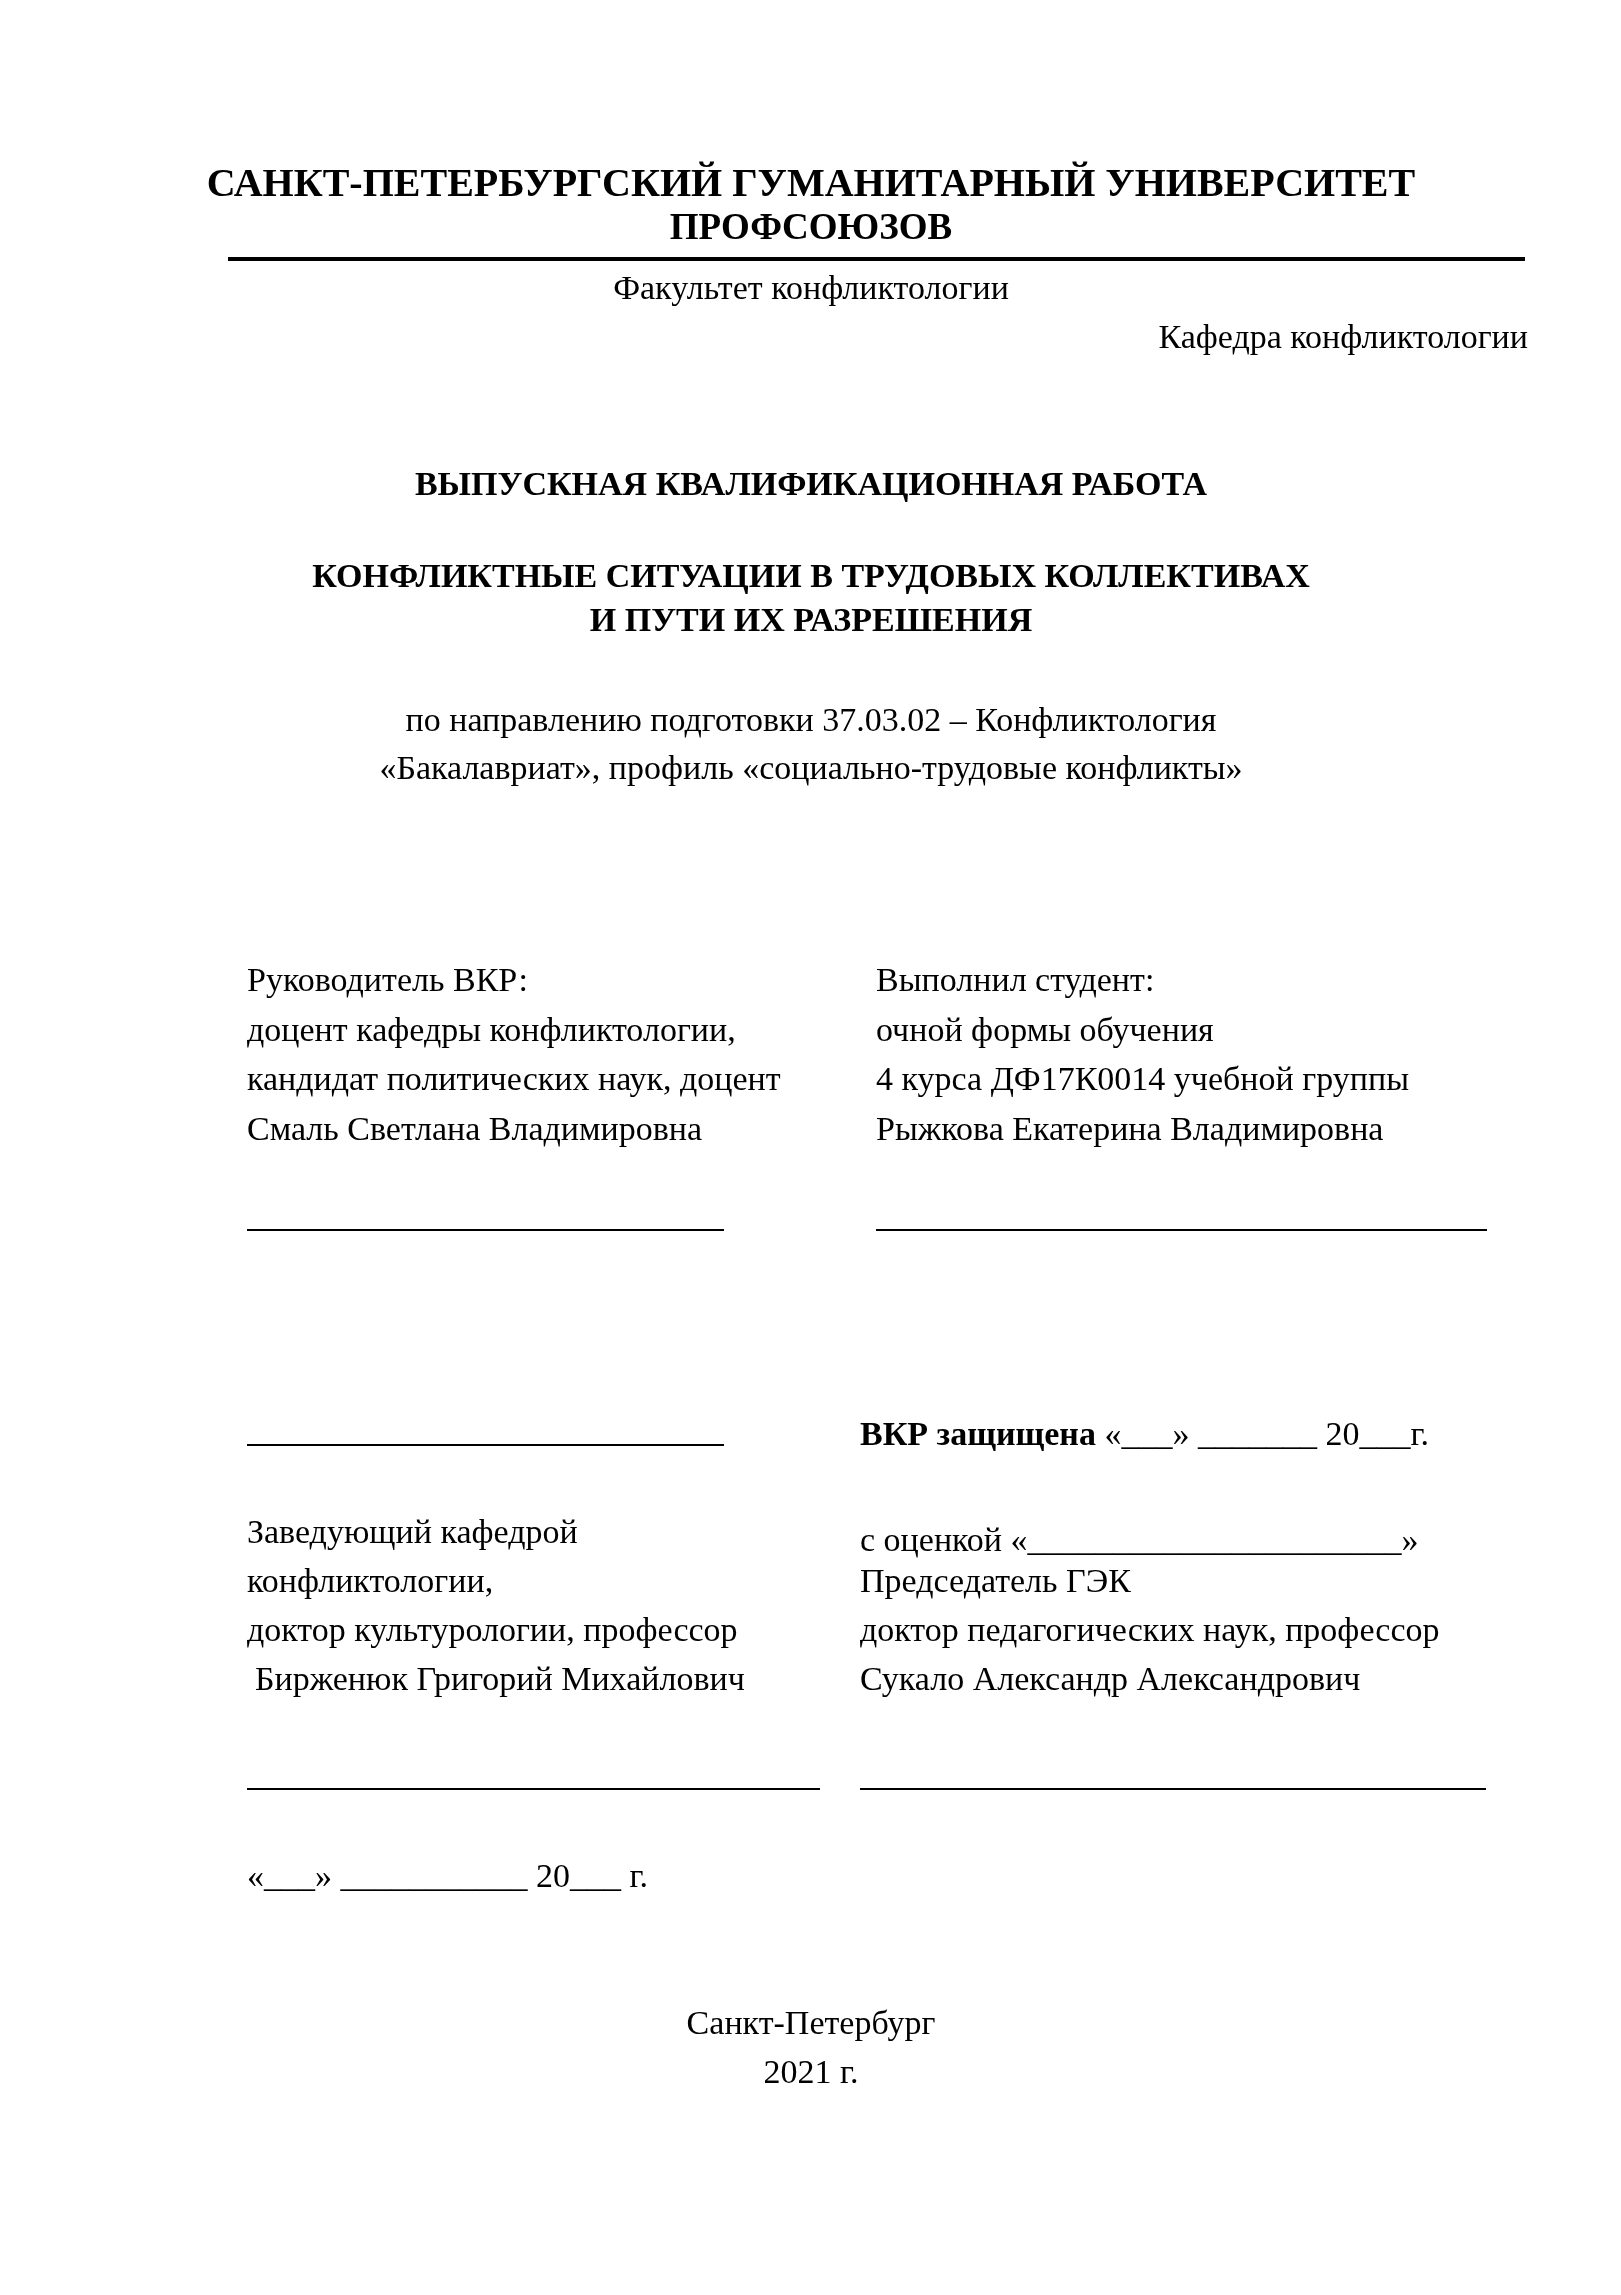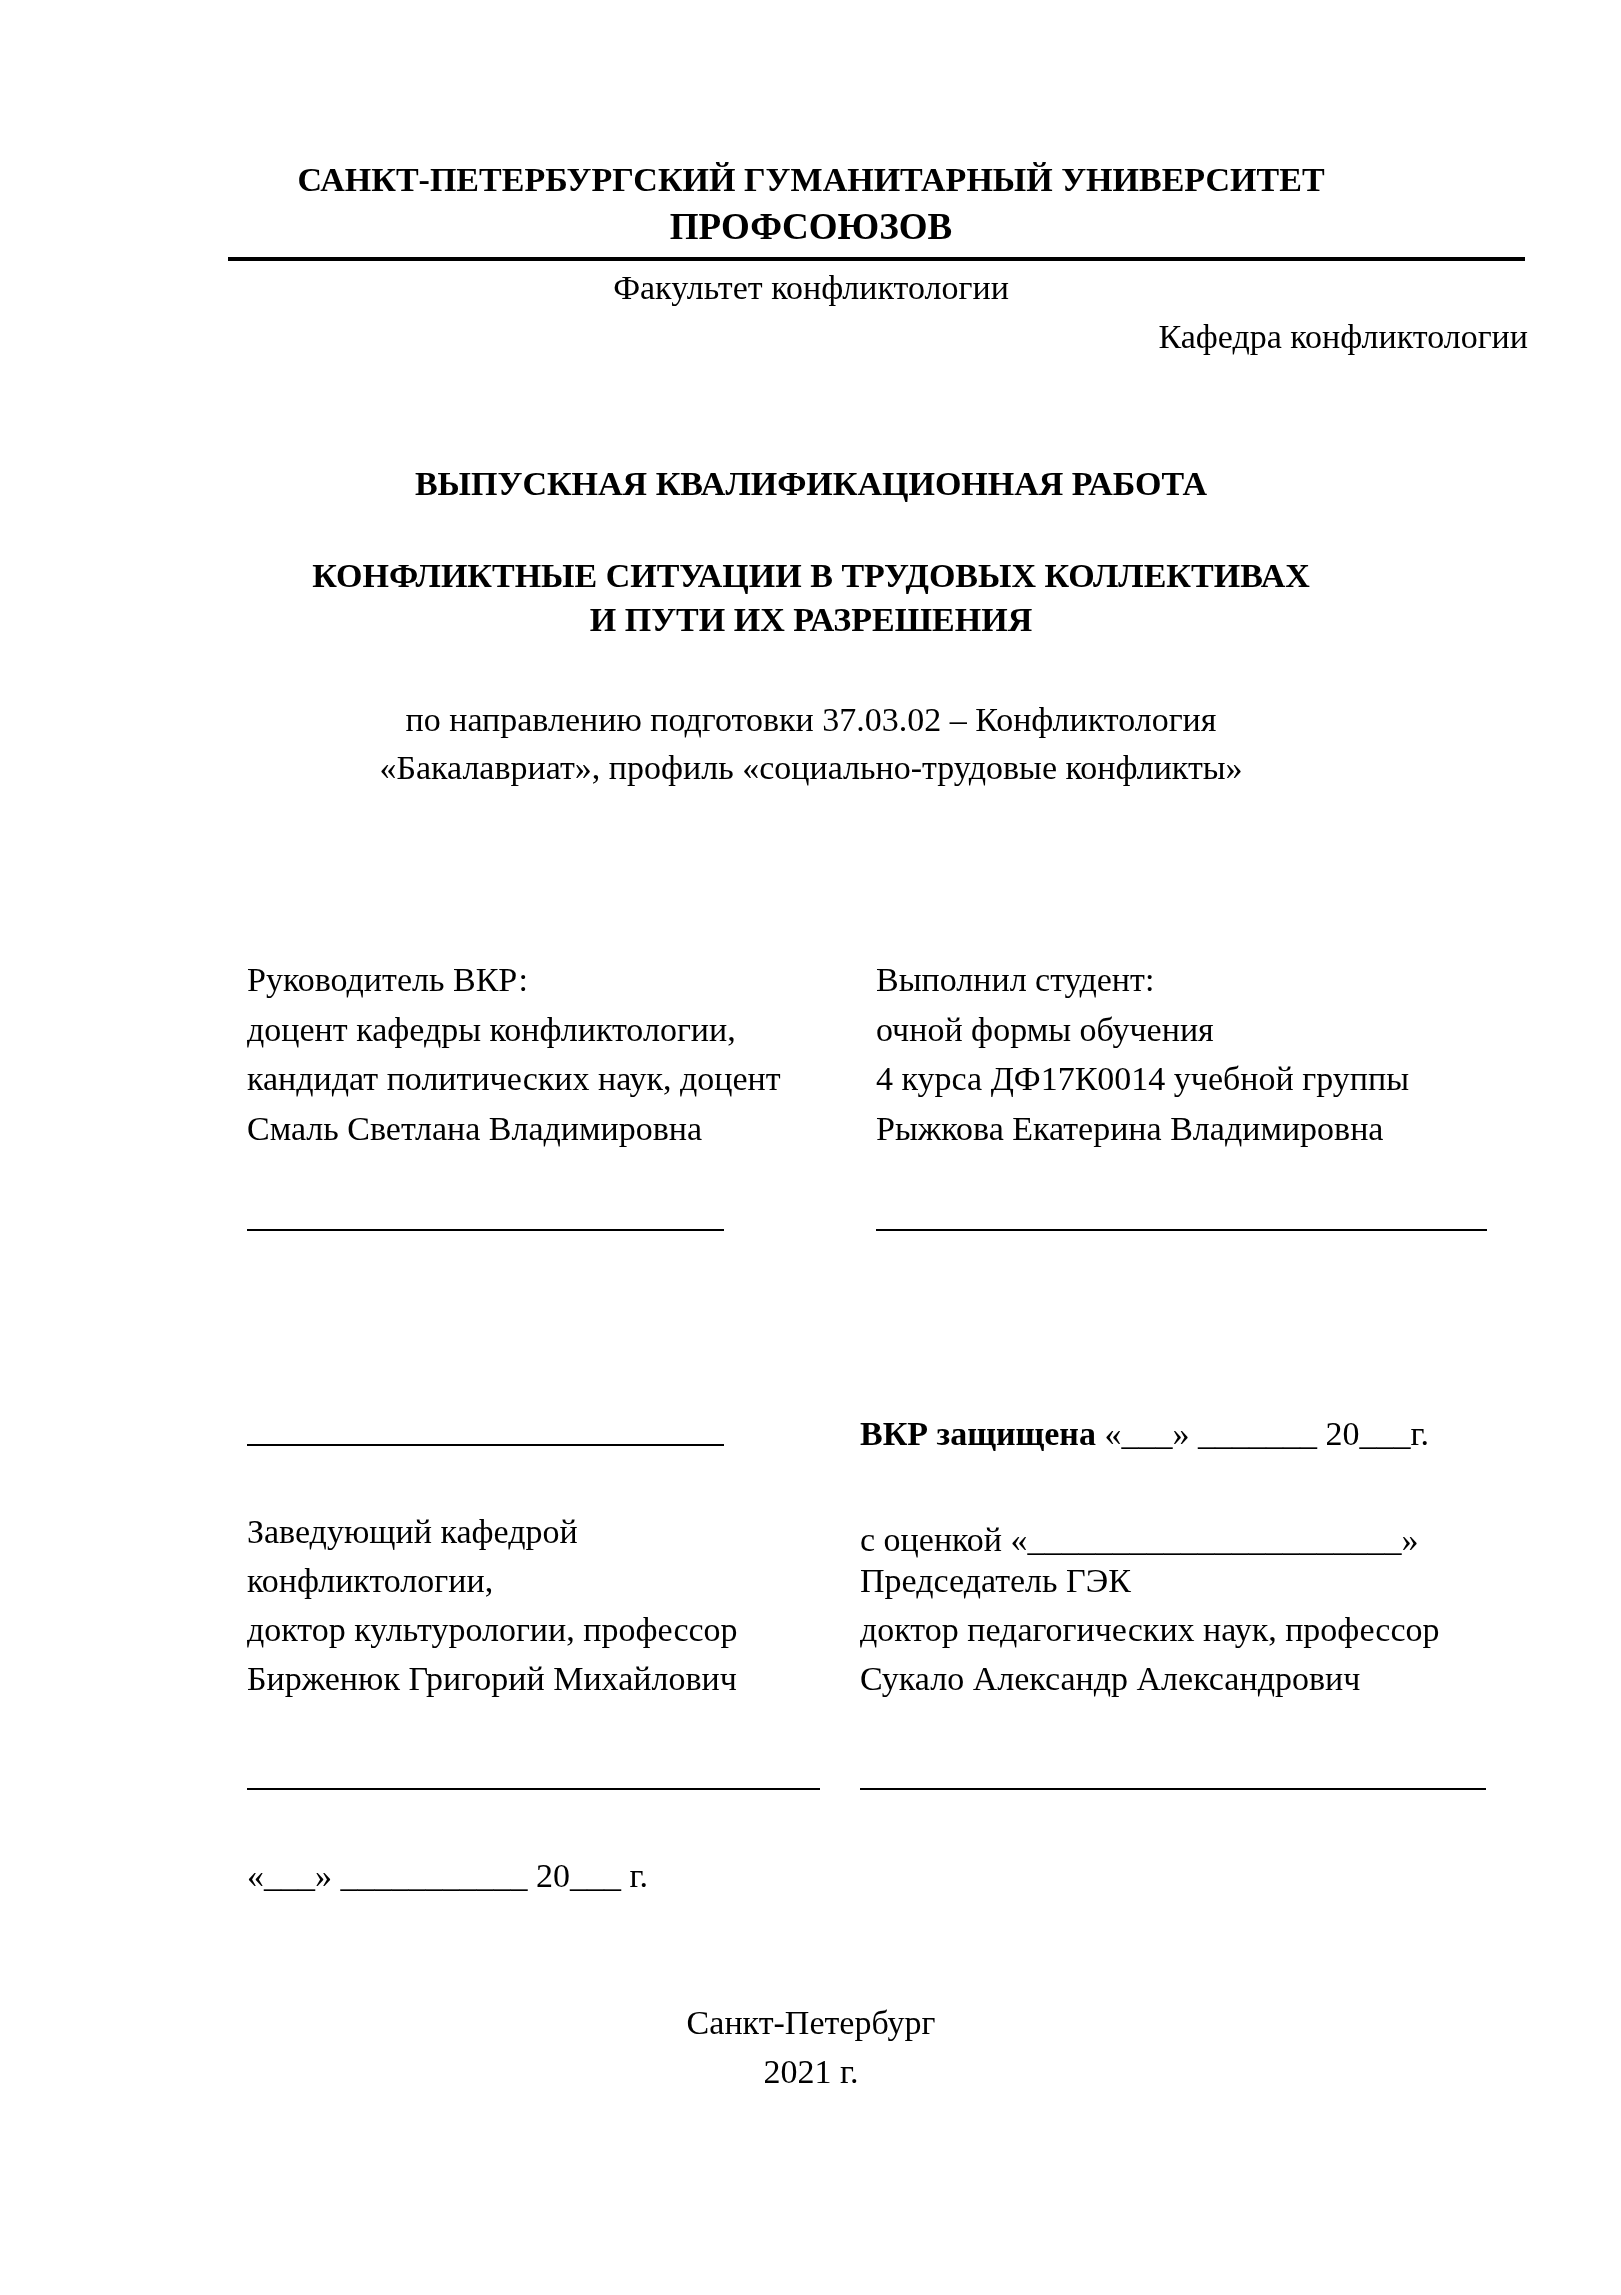--- a/index.html
+++ b/index.html
@@ -7,21 +7,21 @@
            font-family: "Liberation Serif", serif; color: #000; font-size: 34px; }
     .abs { position: absolute; white-space: nowrap; line-height: 1; }
     .center { left: 0; width: 1622px; text-align: center; }
     .bold { font-weight: bold; }
     .rule { position: absolute; left: 228px; width: 1297px; top: 257px; height: 3.9px; background: #000; }
     .line { position: absolute; height: 2.4px; background: #000; }
   </style>
 </head>
 <body>
 
-<div class="abs center bold" style="top:163px;font-size:34px;">САНКТ-ПЕТЕРБУРГСКИЙ ГУМАНИТАРНЫЙ УНИВЕРСИТЕТ</div>
+<div class="abs center bold" style="top:163px;font-size:40px;">САНКТ-ПЕТЕРБУРГСКИЙ ГУМАНИТАРНЫЙ УНИВЕРСИТЕТ</div>
 <div class="abs center bold" style="top:208px;font-size:37px;">ПРОФСОЮЗОВ</div>
 <div class="rule"></div>
 <div class="abs center" style="top:271px;">Факультет конфликтологии</div>
 <div class="abs" style="top:320px;right:94px;">Кафедра конфликтологии</div>
 
 <div class="abs center bold" style="top:467px;">ВЫПУСКНАЯ КВАЛИФИКАЦИОННАЯ РАБОТА</div>
 <div class="abs center bold" style="top:559px;">КОНФЛИКТНЫЕ СИТУАЦИИ В ТРУДОВЫХ КОЛЛЕКТИВАХ</div>
 <div class="abs center bold" style="top:603px;">И ПУТИ ИХ РАЗРЕШЕНИЯ</div>
 <div class="abs center" style="top:703px;">по направлению подготовки 37.03.02 – Конфликтология</div>
 <div class="abs center" style="top:751px;">«Бакалавриат», профиль «социально-трудовые конфликты»</div>
@@ -40,21 +40,21 @@
   <div class="abs" style="left:876px;top:1062px;">4 курса ДФ17К0014 учебной группы</div>
   <div class="abs" style="left:876px;top:1112px;">Рыжкова Екатерина Владимировна</div>
   <div class="line" style="left:876px;top:1229px;width:611px;"></div>
 </div>
 
 <div>
   <div class="line" style="left:247px;top:1444px;width:477px;"></div>
   <div class="abs" style="left:247px;top:1515px;">Заведующий кафедрой</div>
   <div class="abs" style="left:247px;top:1564px;">конфликтологии,</div>
   <div class="abs" style="left:247px;top:1613px;">доктор культурологии, профессор</div>
-  <div class="abs" style="left:247px;top:1662px;">Бирженюк Григорий Михайлович</div>
+  <div class="abs" style="left:255px;top:1662px;">Бирженюк Григорий Михайлович</div>
   <div class="line" style="left:247px;top:1788px;width:573px;"></div>
   <div class="abs" style="left:247px;top:1859px;">«___» ___________ 20___ г.</div>
 </div>
 
 <div>
   <div class="abs" style="left:860px;top:1417px;"><span class="bold">ВКР защищена</span><span> «___» _______ 20___г.</span></div>
   <div class="abs" style="left:860px;top:1515px;margin-top:8px;">с оценкой «______________________»</div>
   <div class="abs" style="left:860px;top:1564px;">Председатель ГЭК</div>
   <div class="abs" style="left:860px;top:1613px;">доктор педагогических наук, профессор</div>
   <div class="abs" style="left:860px;top:1662px;">Сукало Александр Александрович</div>

